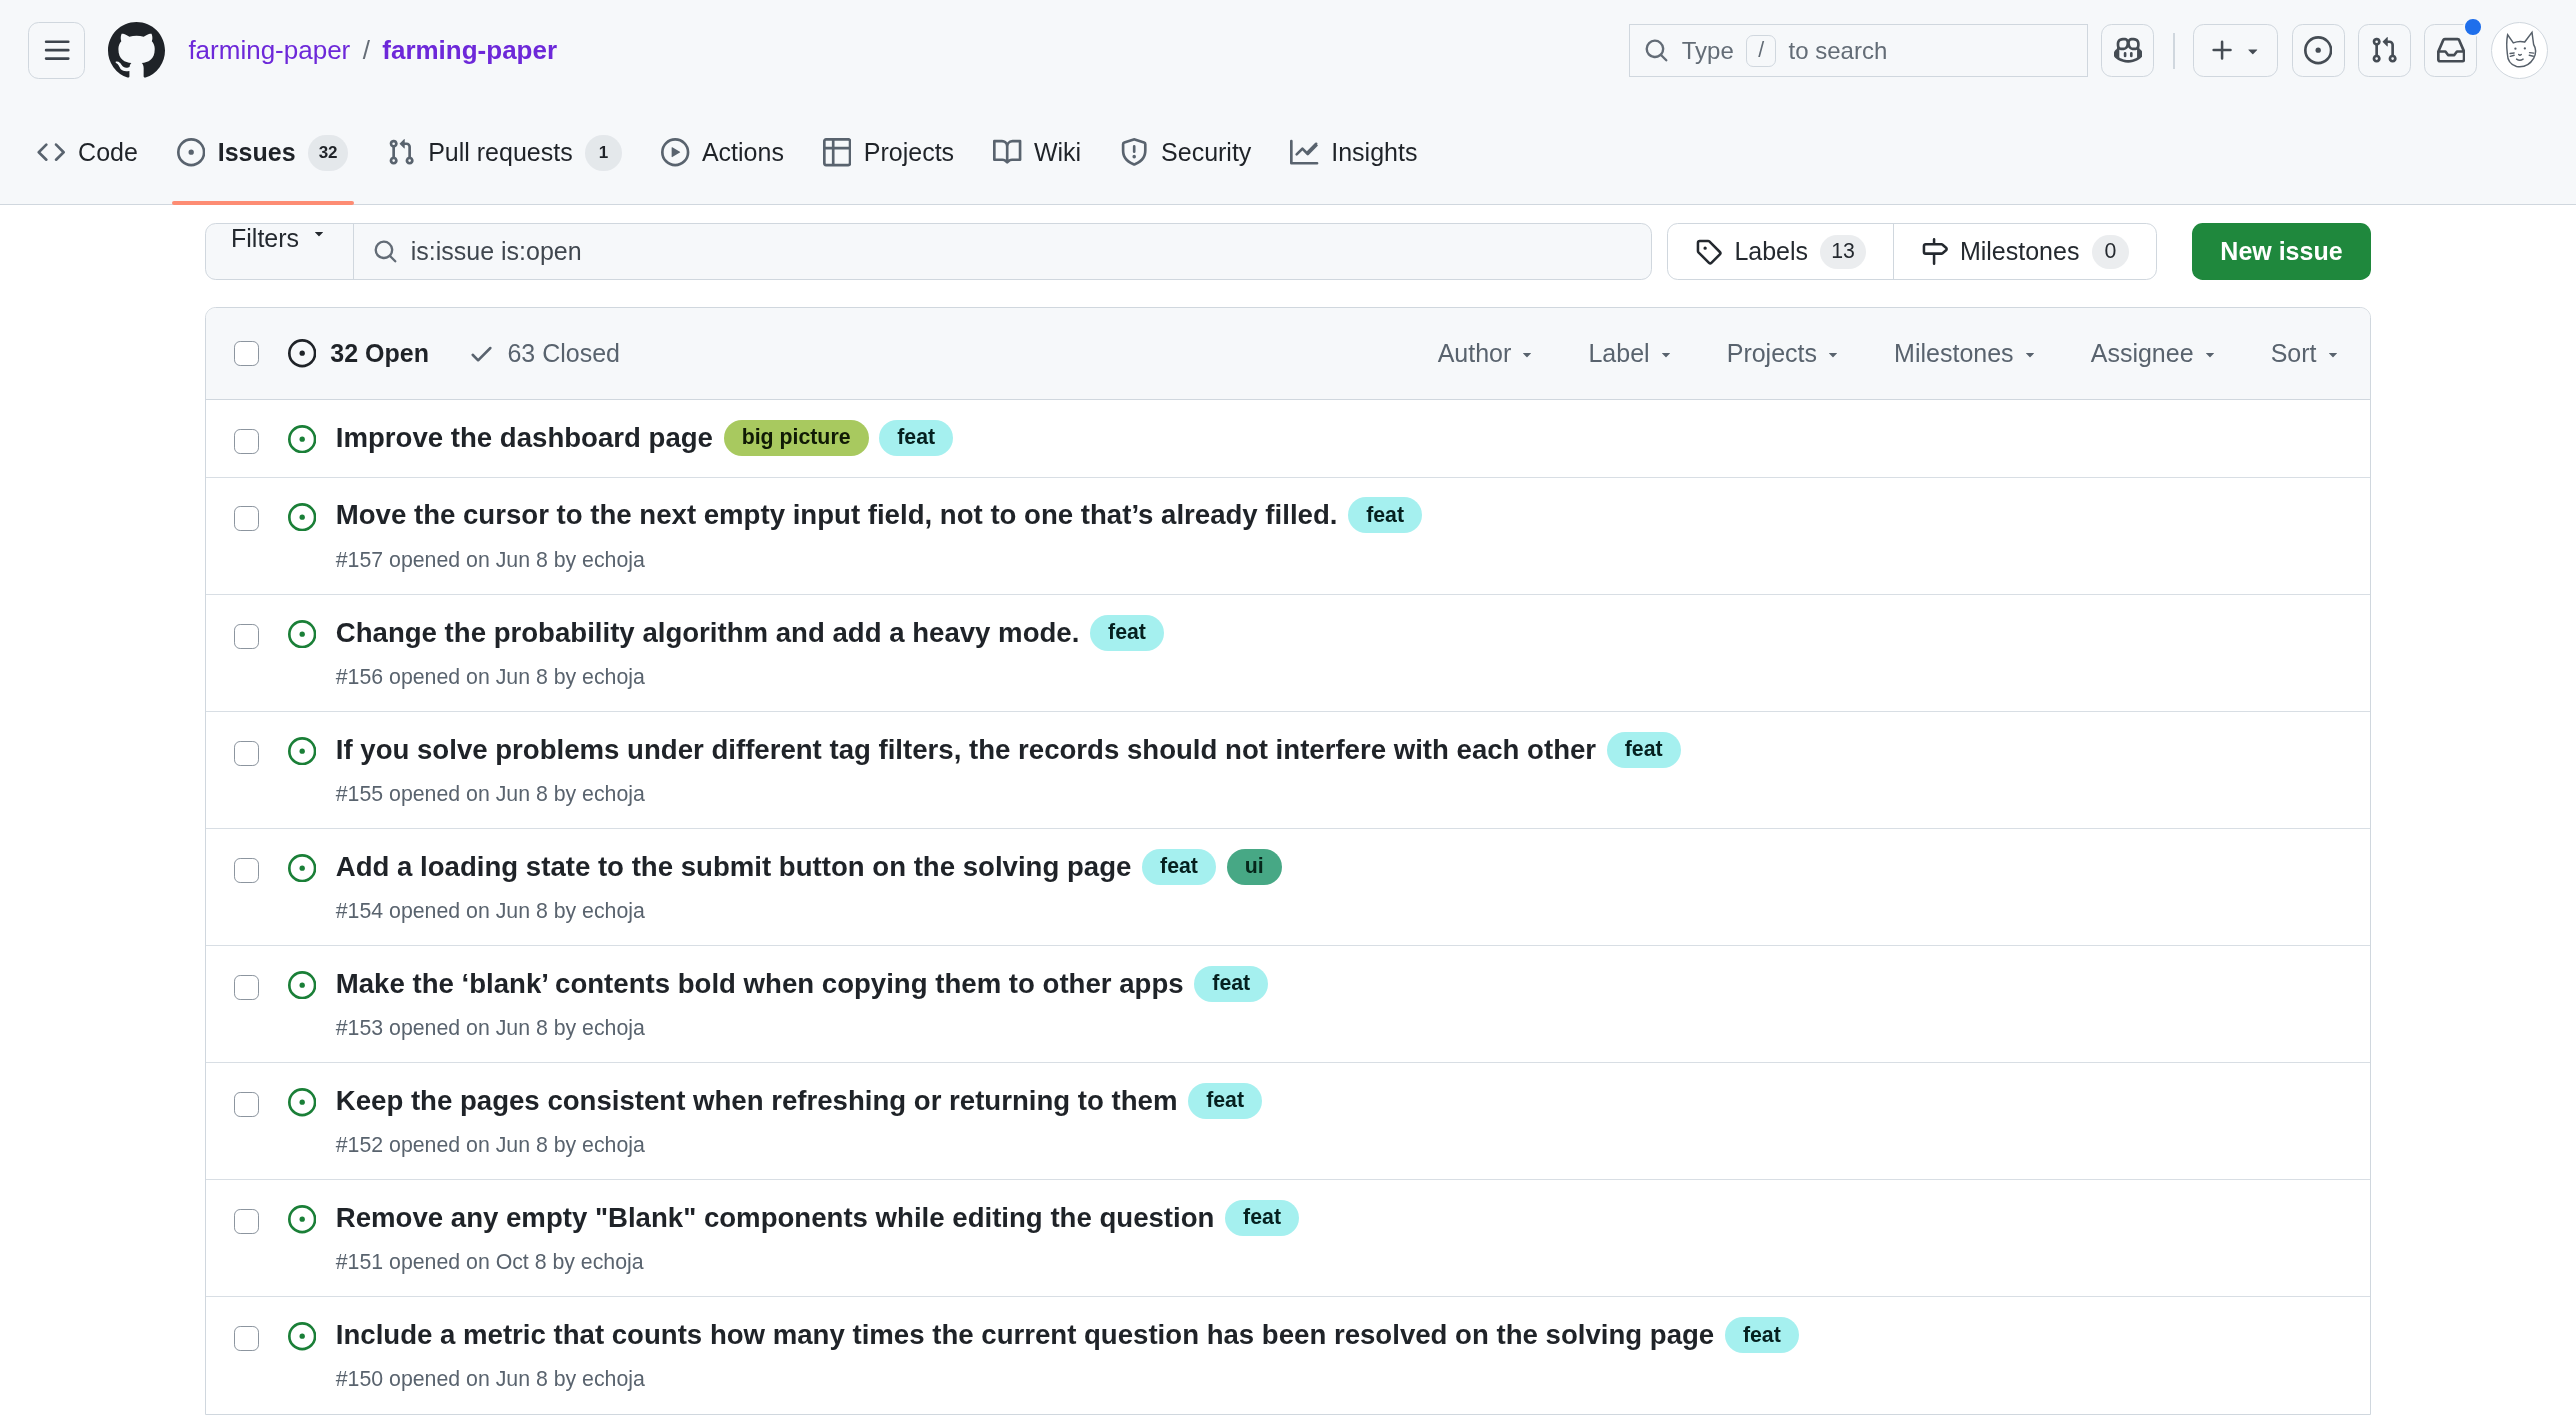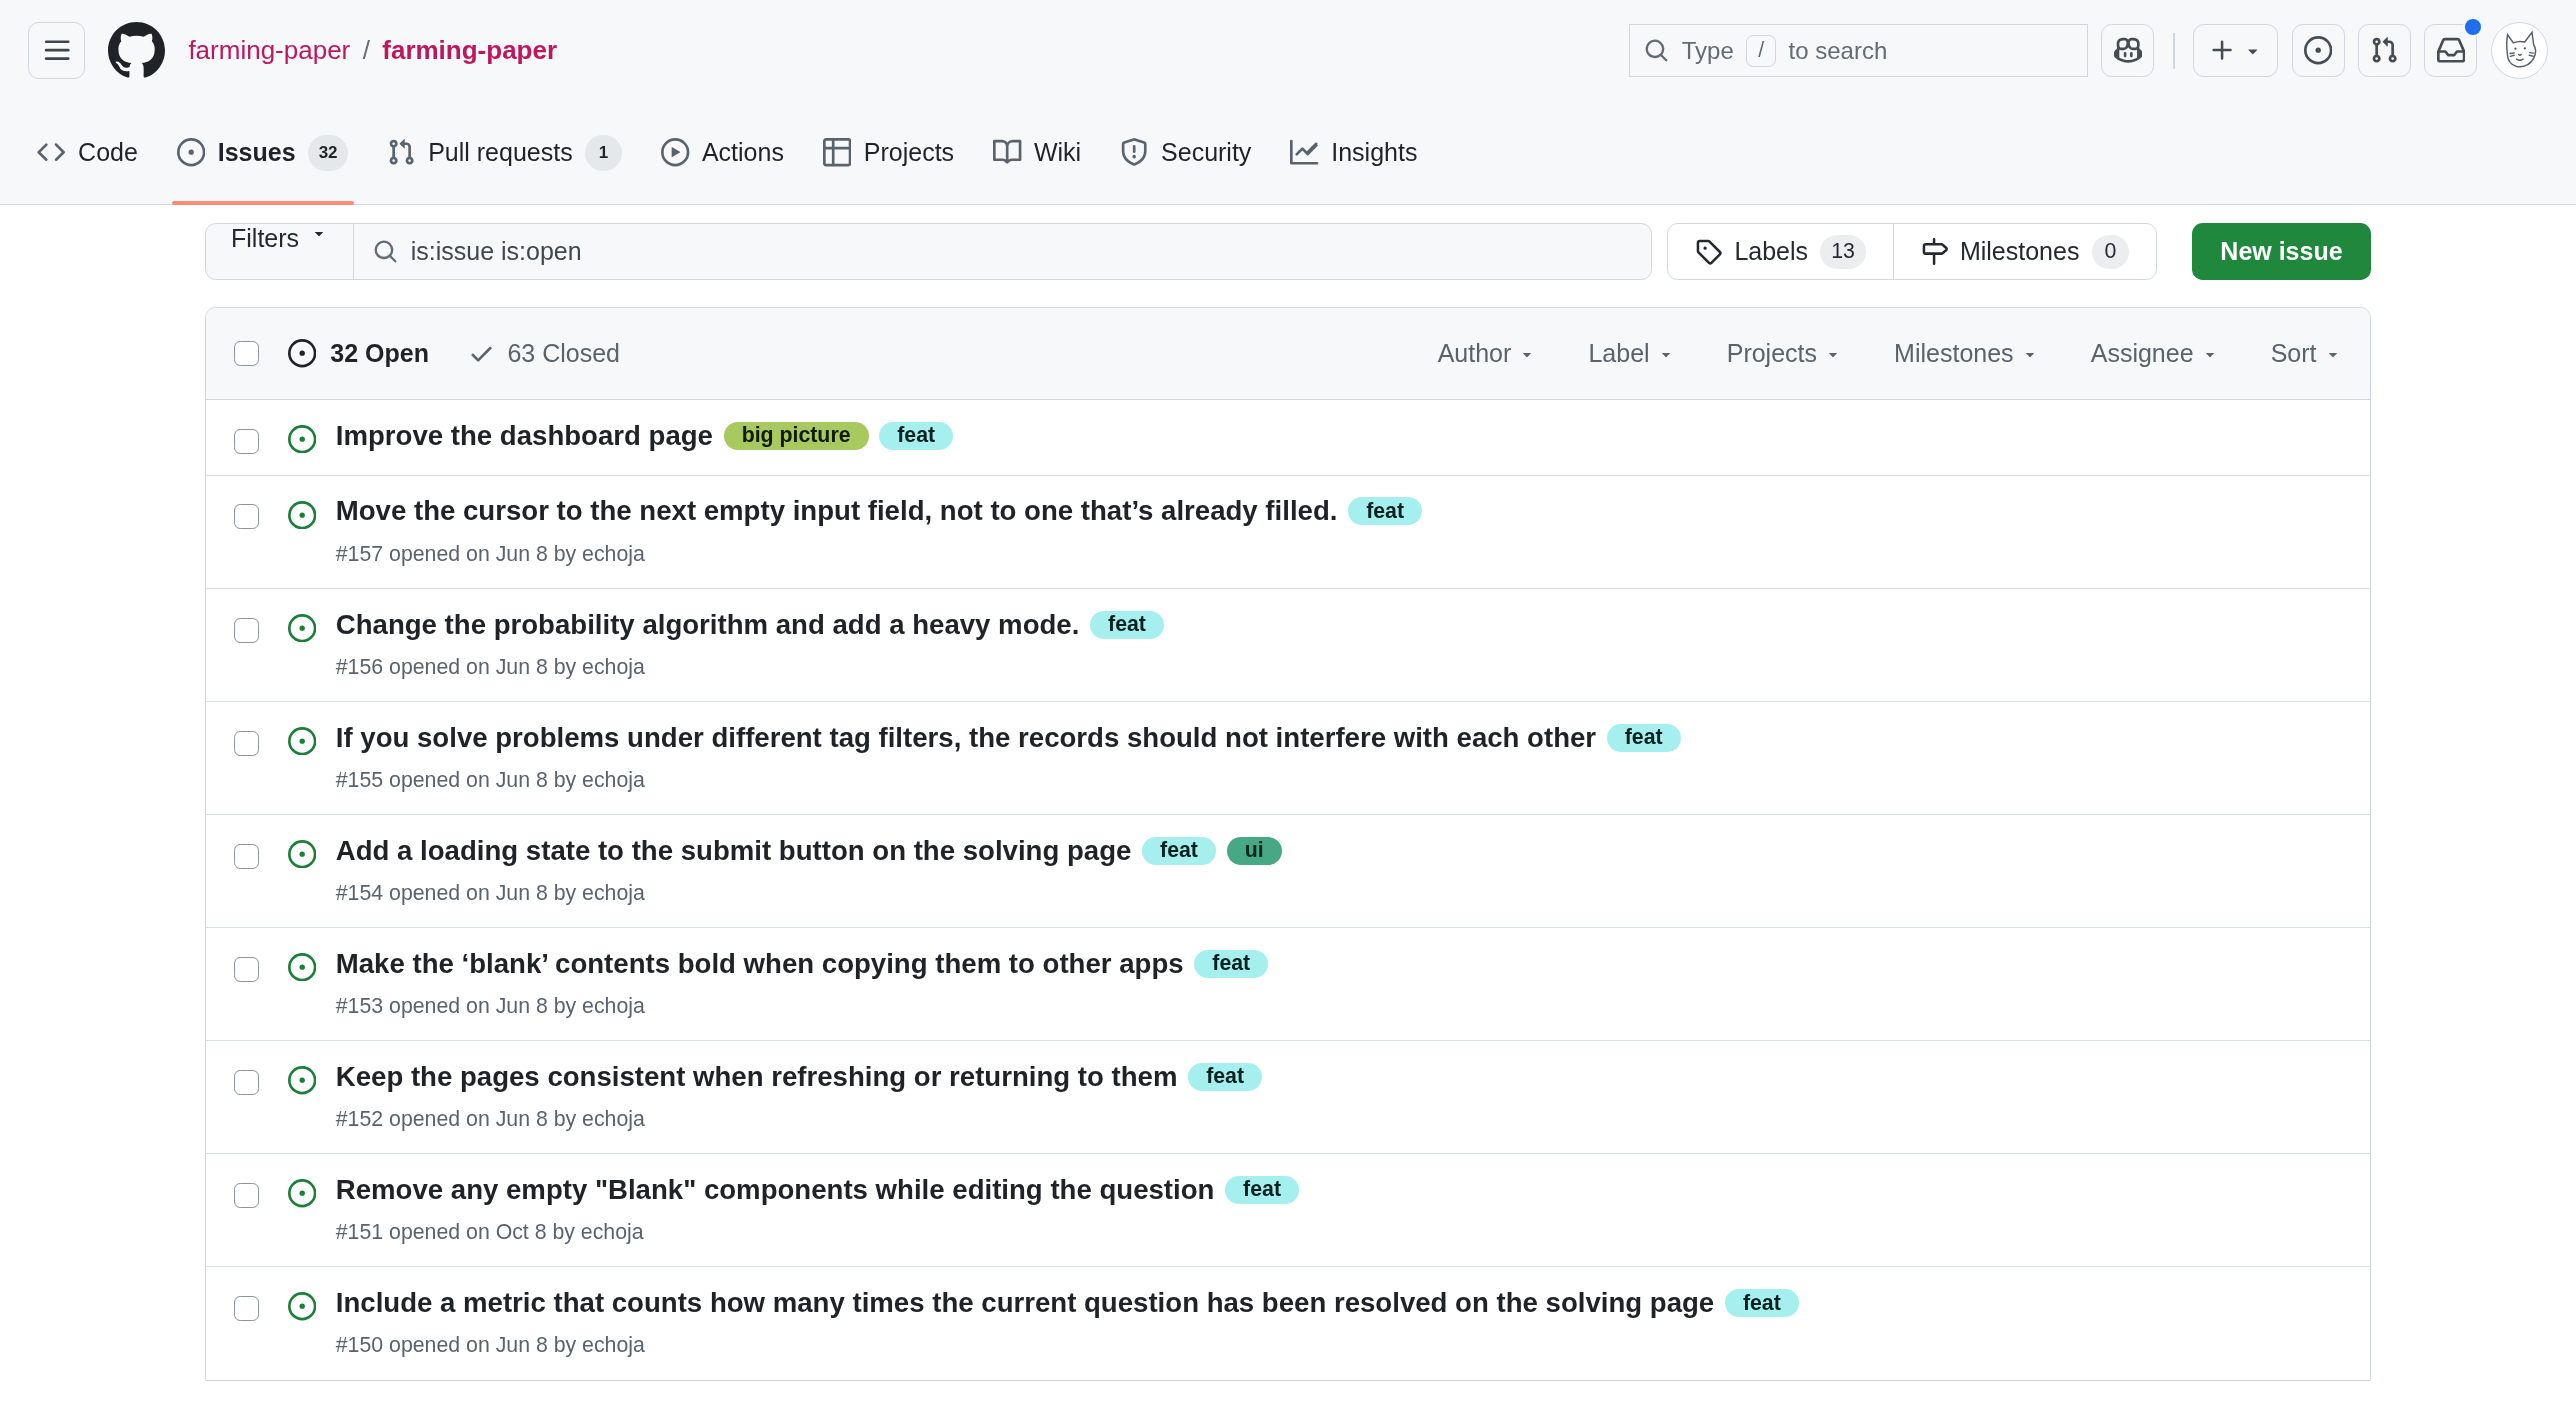--- a/index.html
+++ b/index.html
@@ -6,21 +6,21 @@
   html,body { width:2576px; height:1419px; overflow:hidden; background:#fff;
     font-family:"Liberation Sans","DejaVu Sans",sans-serif; color:#1f2328; }
 
   
   .app-header { height:101px; background:#f6f8fa; display:flex; align-items:center;
     padding:0 28.4px; gap:23px; }
   .hamburger-btn { width:57px; height:57px; border:0.9px solid #d0d7de; border-radius:10.7px;
     background:transparent; display:flex; align-items:center; justify-content:center; cursor:pointer; }
   .gh-logo { width:57px; height:57px; }
   .breadcrumb { font-size:26px; display:flex; gap:12.4px; align-items:center; white-space:nowrap; }
-  .breadcrumb a { color:#be185d; text-decoration:none; }
+  .breadcrumb a { color:#6d28d9; text-decoration:none; }
   .breadcrumb .sep { color:#656d76; }
   .breadcrumb .repo { font-weight:bold; }
 
   .header-right { margin-left:auto; display:flex; align-items:center; gap:13.3px; }
   .global-search { width:459px; height:53px; border:0.9px solid #d0d7de; border-radius:0;
     display:flex; align-items:center; gap:12.4px; padding:0 14.2px; color:#636c76; font-size:24px; background:#f6f8fa; cursor:text; }
   .slash-key { width:30px; height:32px; border:0.9px solid #d0d7de; border-radius:7.1px;
     display:flex; align-items:center; justify-content:center; font-size:21.3px; color:#636c76; }
   .icon-btn { width:53px; height:53px; border:0.9px solid #d0d7de; border-radius:10.7px;
     background:transparent; display:flex; align-items:center; justify-content:center; gap:7.1px; cursor:pointer; position:relative; }
@@ -74,21 +74,21 @@
   .header-filters { margin-left:auto; display:flex; gap:52px; }
   .hfilter { display:flex; align-items:center; gap:7.1px; font-size:25px; color:#59636e; cursor:pointer; }
 
   .issue-row { display:flex; align-items:flex-start; padding:19.6px 28.4px 21.3px 28.4px; border-top:0.9px solid #d8dee4; }
   .issue-row:first-of-type { border-top:none; }
   .issue-row .cb { margin-top:9px; }
   .open-ic { margin:5.3px 19.6px 0 28.4px; flex:none; display:flex; color:#1a7f37; }
   .issue-content { min-width:0; }
   .title-line { display:flex; align-items:center; flex-wrap:wrap; gap:10.7px; }
   .issue-title { font-size:27.6px; font-weight:bold; color:#1f2328; text-decoration:none; cursor:pointer; }
-  .issue-label { display:inline-flex; align-items:center; height:28px; padding:0 18px;
+  .issue-label { display:inline-flex; align-items:center; height:36px; padding:0 18px;
     border-radius:888px; font-size:21.3px; font-weight:bold; cursor:pointer; }
   .issue-meta { margin-top:14.2px; font-size:21.3px; color:#59636e; }
 </style>
 </head>
 <body>
 
 <header class="app-header">
   <button class="hamburger-btn">
     <svg width="28.4" height="28.4" viewBox="0 0 16 16">
       <path fill="#3d444d" d="M1 3.25a.75.75 0 0 1 .75-.75h12.5a.75.75 0 0 1 0 1.5H1.75A.75.75 0 0 1 1 3.25Zm0 4.75a.75.75 0 0 1 .75-.75h12.5a.75.75 0 0 1 0 1.5H1.75A.75.75 0 0 1 1 8Zm0 4.75a.75.75 0 0 1 .75-.75h12.5a.75.75 0 0 1 0 1.5H1.75a.75.75 0 0 1-.75-.75Z"></path>

